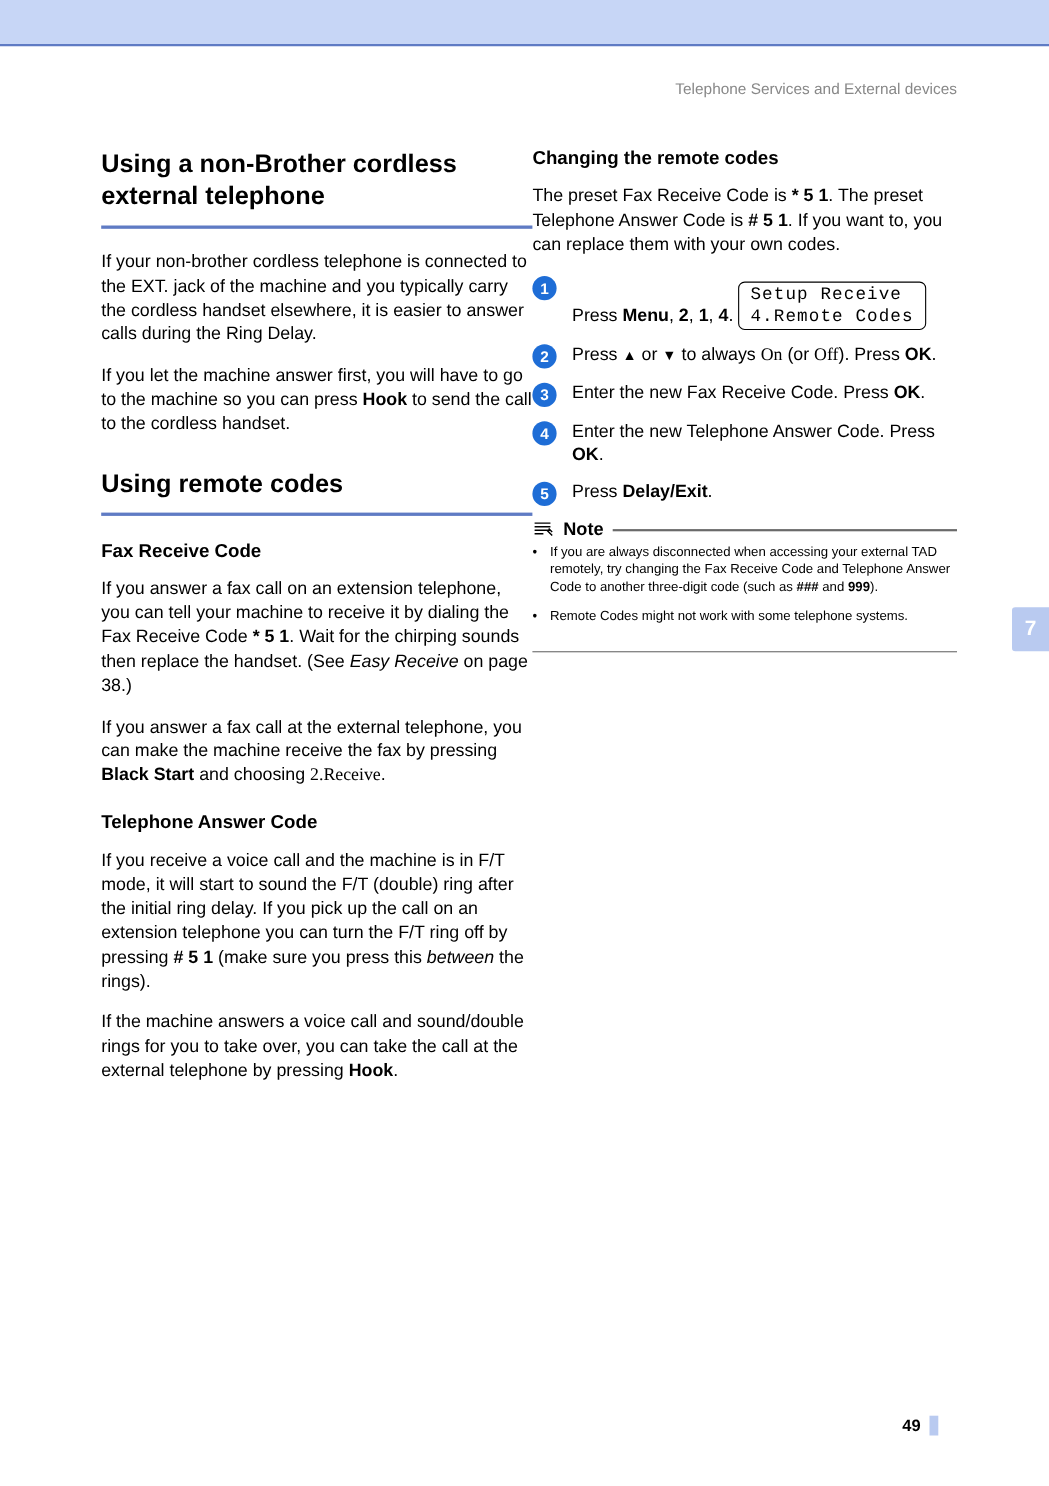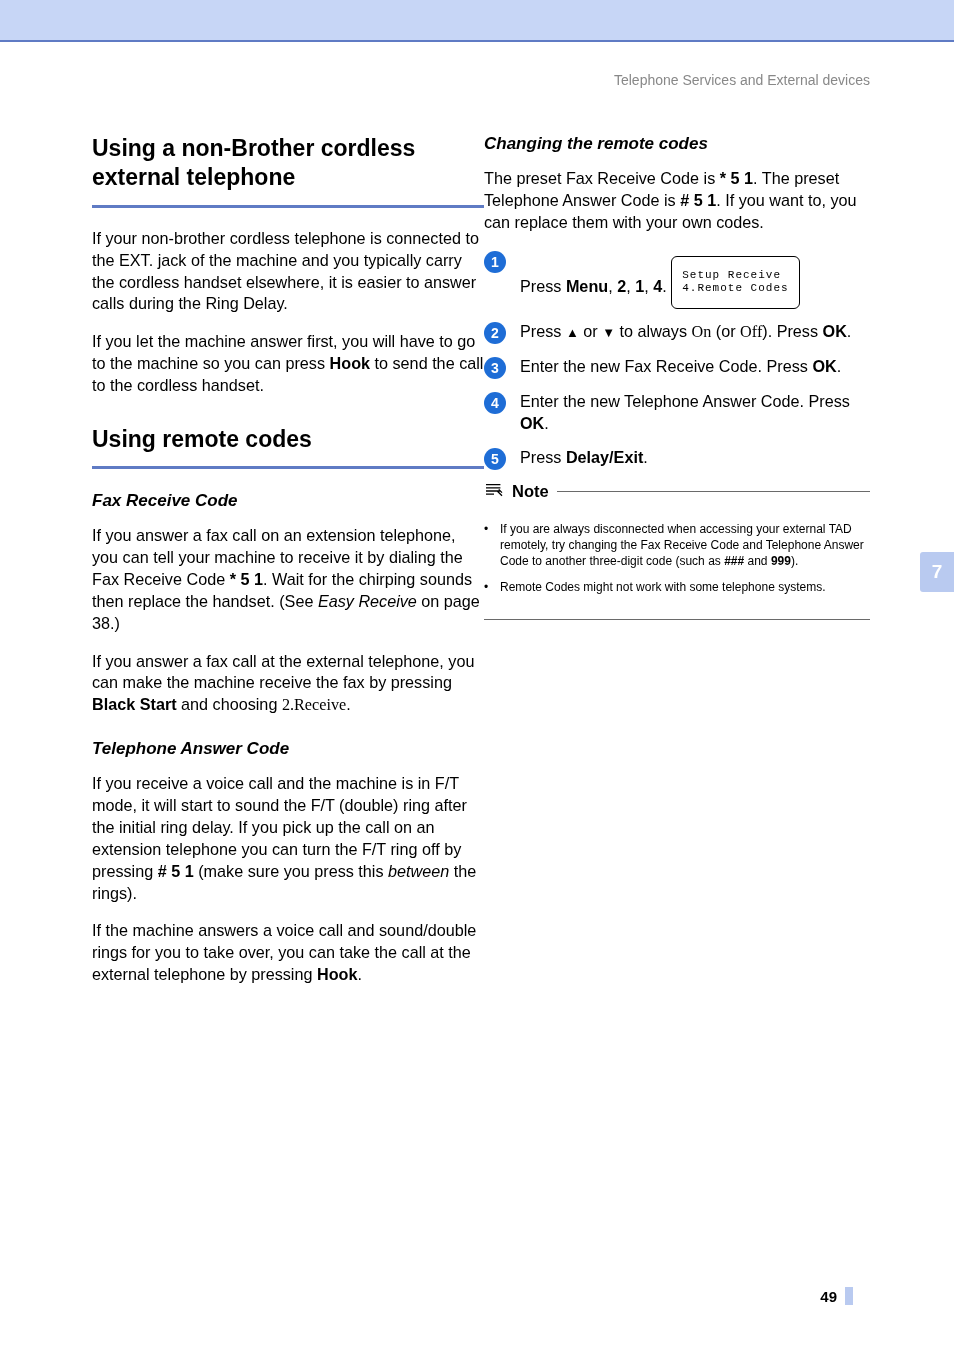--- a/index.html
+++ b/index.html
@@ -4,31 +4,31 @@
 <style>
   * { box-sizing: border-box; margin: 0; padding: 0; }
   html, body { width: 954px; height: 1351px; font-family: Arial, Helvetica, sans-serif; color: #000; background: #fff; }
   .topbar { height: 42px; background: #c7d6f6; border-bottom: 2px solid #5f7bc4; }
   .page { padding: 30px 78px 0 92px; position: relative; }
   .breadcrumb { text-align: right; color: #888; font-size: 14px; margin-bottom: 46px; margin-right: 6px; }
   .columns { display: flex; }
   .col { flex: 1 1 0; }
   h2.section { font-size: 23px; font-weight: bold; line-height: 1.28; padding-bottom: 12px; border-bottom: 3px solid #5f7bc4; margin-bottom: 20px; }
   p { font-size: 16.2px; line-height: 1.35; margin-bottom: 16px; }
-  h3.sub { font-size: 17px; font-weight: bold; margin-top: 22px; margin-bottom: 14px; font-style: italic; }
+  h3.sub { font-size: 17px; font-weight: bold; margin-top: 22px; margin-bottom: 14px; }
   .mono { font-family: Liberation Serif, serif; margin-top: 39px; }
   .bold { font-weight: bold; }
   .italic { font-style: italic; }
   .step { display: flex; align-items: flex-start; gap: 14px; margin-bottom: 12px; }
   .step-num { flex: 0 0 22px; width: 22px; height: 22px; border-radius: 50%; background: #1e6dd6; color: #fff; font-weight: bold; display: flex; align-items: center; justify-content: center; font-size: 14px; margin-top: 1px; }
   .step-body { font-size: 16.2px; line-height: 1.35; flex: 1; }
-  .lcd { margin: 6px 0 0 0; display: inline-block; border: 1.5px solid #000; border-radius: 6px; padding: 12px 10px; font-family: "Courier New", monospace; font-size: 11px; letter-spacing: 1px; line-height: 1.25; white-space: pre; }
+  .lcd { margin: 6px 0 0 0; display: inline-block; border: 1.5px solid #000; border-radius: 6px; padding: 1px 10px; font-family: "Courier New", monospace; font-size: 16px; letter-spacing: 1px; line-height: 1.25; white-space: pre; }
   .arrow { font-size: 13px; }
   .note-block { margin-top: 6px; border-bottom: 1.5px solid #6a6a6a; padding-bottom: 14px; margin-right: 6px; }
-  .note-head { display: flex; align-items: center; gap: 8px; margin-bottom: 20px; }
+  .note-head { display: flex; align-items: center; gap: 8px; margin-bottom: 2px; }
   .note-line { flex: 1; height: 1.5px; background: #6a6a6a; }
   .note-title { font-weight: bold; font-size: 16.5px; }
   .note-icon { width: 20px; height: 16px; }
   .note-icon svg { width: 100%; height: 100%; }
   .note-block ul { list-style: none; }
   .note-block li { font-size: 12px; line-height: 1.34; margin-bottom: 10px; position: relative; padding-left: 16px; }
   .note-block li::before { content: "•"; position: absolute; left: 0; top: 0; }
   .chapter-tab { position: absolute; right: 0; top: 552px; width: 34px; height: 40px; background: #b9caf0; color: #fff; font-weight: bold; font-size: 19px; display: flex; align-items: center; justify-content: center; border-radius: 3px 0 0 3px; } 
   .footer { position: absolute; bottom: 46px; right: 101px; font-weight: bold; font-size: 15px; display: flex; align-items: center; gap: 8px; }
   .footer .bar { width: 8px; height: 18px; background: #b9caf0; }

